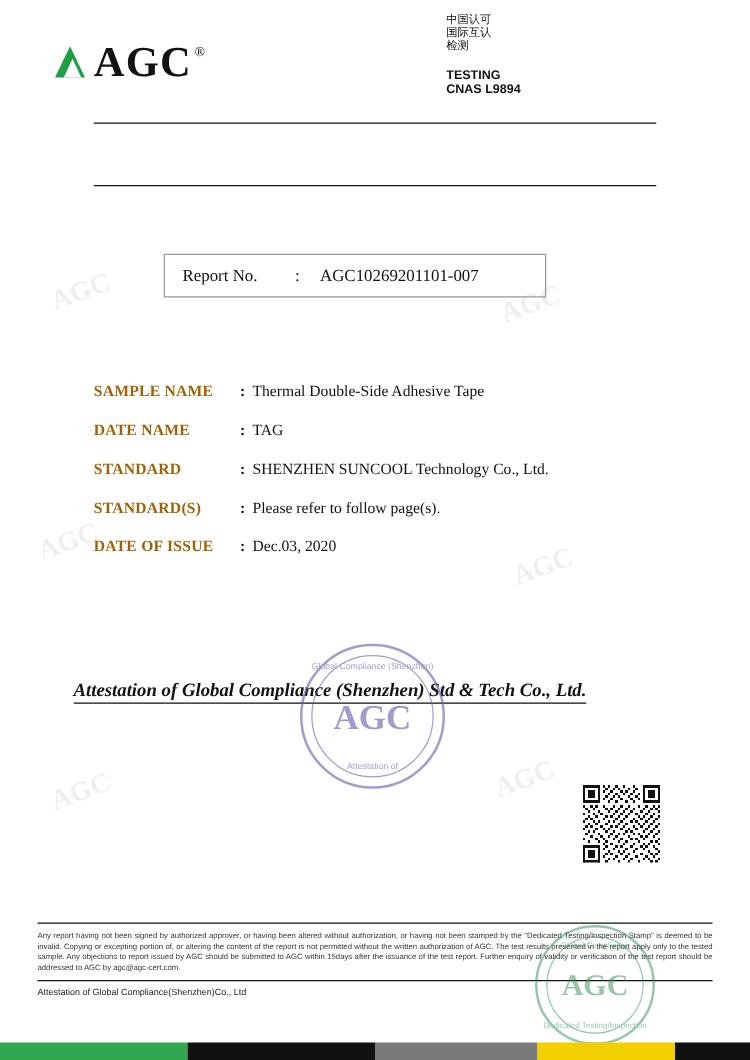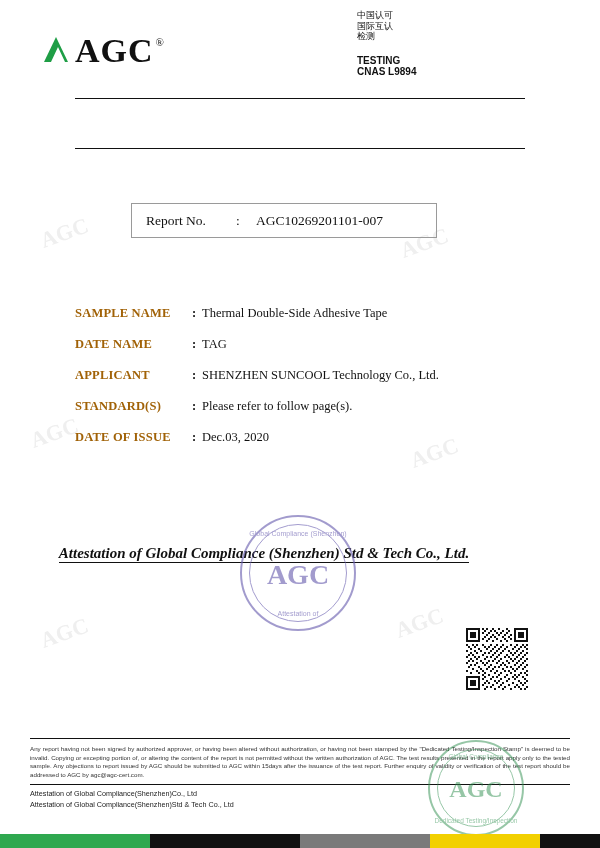--- a/index.html
+++ b/index.html
@@ -506,21 +506,21 @@
       <div class="field-value">Thermal Double-Side Adhesive Tape</div>
     </div>
 
     <div class="field-row">
       <div class="field-label">DATE NAME</div>
       <div class="field-colon">:</div>
       <div class="field-value">TAG</div>
     </div>
 
     <div class="field-row">
-      <div class="field-label">APPLICANT</div>
+      <div class="field-label">STANDARD</div>
       <div class="field-colon">:</div>
       <div class="field-value">SHENZHEN  SUNCOOL  Technology Co., Ltd.</div>
     </div>
 
     <div class="field-row">
       <div class="field-label">STANDARD(S)</div>
       <div class="field-colon">:</div>
       <div class="field-value">Please refer to follow page(s).</div>
     </div>
 
@@ -789,21 +789,20 @@
       </g>
     </svg>
   </div>
 
   <div class="footer-rule"></div>
   <div class="disclaimer">Any report having not been signed by authorized approver, or having been altered without authorization, or having not been stamped by the "Dedicated Testing/Inspection Stamp" is deemed to be invalid. Copying or excepting portion of, or altering the content of the report is not permitted without the written authorization of AGC. The test results presented in the report apply only to the tested sample. Any objections to report issued by AGC should be submitted to AGC within 15days after the issuance of the test report. Further enquiry of validity or verification of the test report should be addressed to AGC by agc@agc-cert.com.</div>
   <div class="footer-rule2"></div>
 
   <div class="addr">
     <div>Attestation of Global Compliance(Shenzhen)Co., Ltd</div>
-    <div>Attestation of Global Compliance(Shenzhen)Std &amp; Tech Co., Ltd</div>
   </div>
 
   <div class="stamp" id="stamp-footer">
     <div class="inner-ring"></div>
     <div class="arc-top">Global Compliance</div>
     <div class="agc-c">AGC</div>
     <div class="arc-bottom">Dedicated Testing/Inspection</div>
   </div>
 
   <div class="colorbar">

